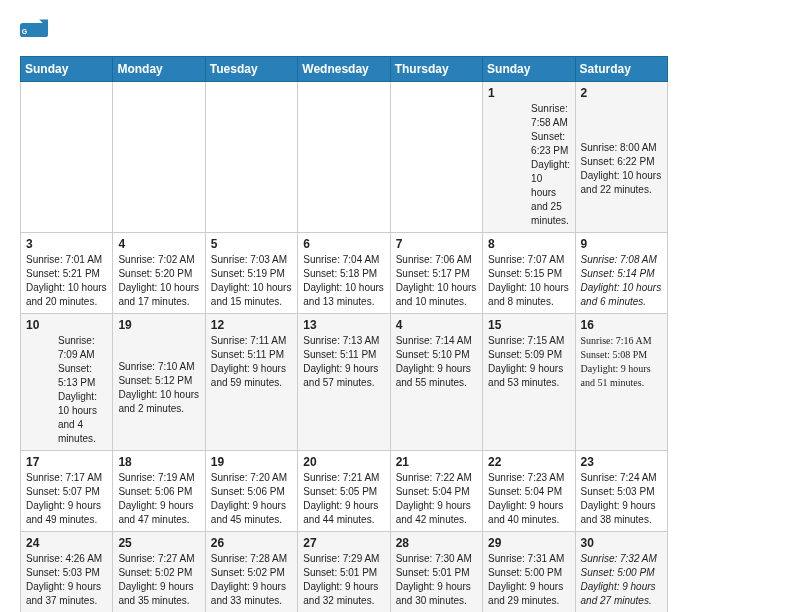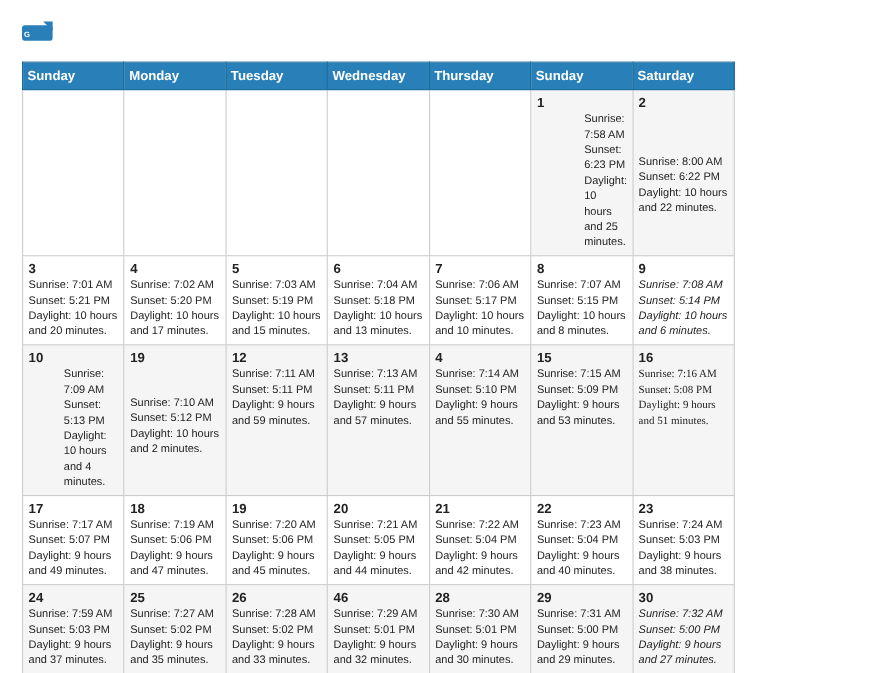--- a/index.html
+++ b/index.html
@@ -278,38 +278,38 @@
           <td>
             <span class="day-num">23</span>
             <div class="day-info" style="white-space: pre-line;">Sunrise: 7:24 AM
 Sunset: 5:03 PM
 Daylight: 9 hours and 38 minutes.</div>
           </td>
         </tr>
         <tr>
           <td>
             <span class="day-num">24</span>
-            <div class="day-info" style="white-space: pre-line;">Sunrise: 7:59 AM
+            <div class="day-info" style="white-space: pre-line;">Sunrise: 4:26 AM
 Sunset: 5:03 PM
 Daylight: 9 hours and 37 minutes.</div>
           </td>
           <td>
             <span class="day-num">25</span>
             <div class="day-info" style="white-space: pre-line;">Sunrise: 7:27 AM
 Sunset: 5:02 PM
 Daylight: 9 hours and 35 minutes.</div>
           </td>
           <td>
             <span class="day-num">26</span>
             <div class="day-info" style="white-space: pre-line;">Sunrise: 7:28 AM
 Sunset: 5:02 PM
 Daylight: 9 hours and 33 minutes.</div>
           </td>
           <td>
-            <span class="day-num">46</span>
+            <span class="day-num">27</span>
             <div class="day-info" style="white-space: pre-line;">Sunrise: 7:29 AM
 Sunset: 5:01 PM
 Daylight: 9 hours and 32 minutes.</div>
           </td>
           <td>
             <span class="day-num">28</span>
             <div class="day-info" style="white-space: pre-line;">Sunrise: 7:30 AM
 Sunset: 5:01 PM
 Daylight: 9 hours and 30 minutes.</div>
           </td>

